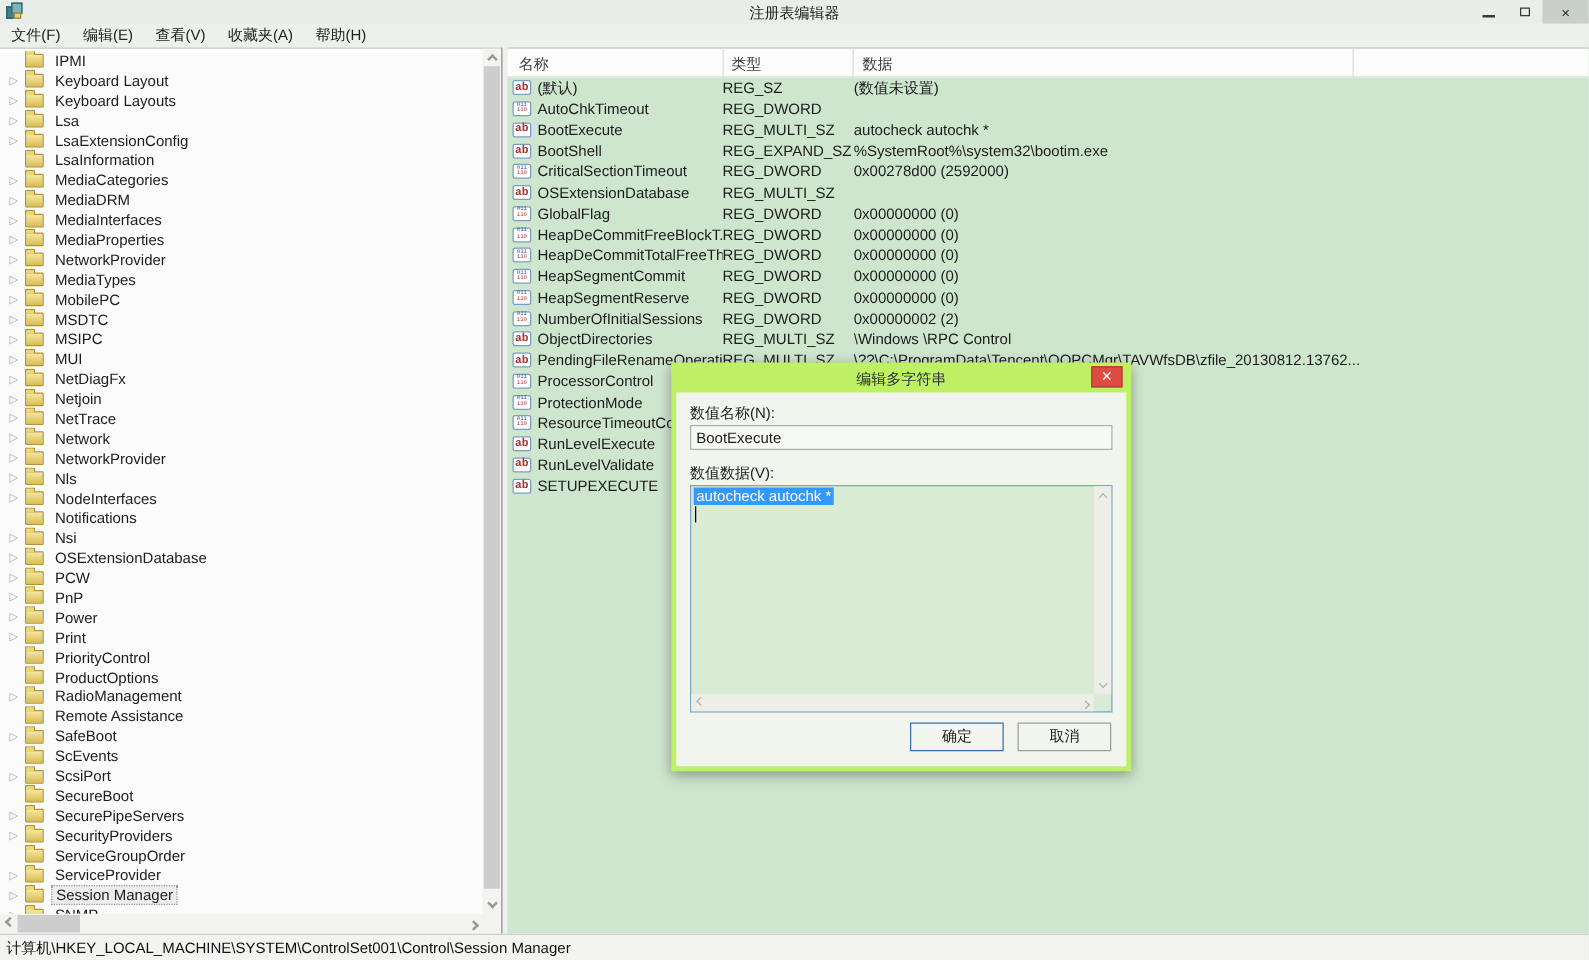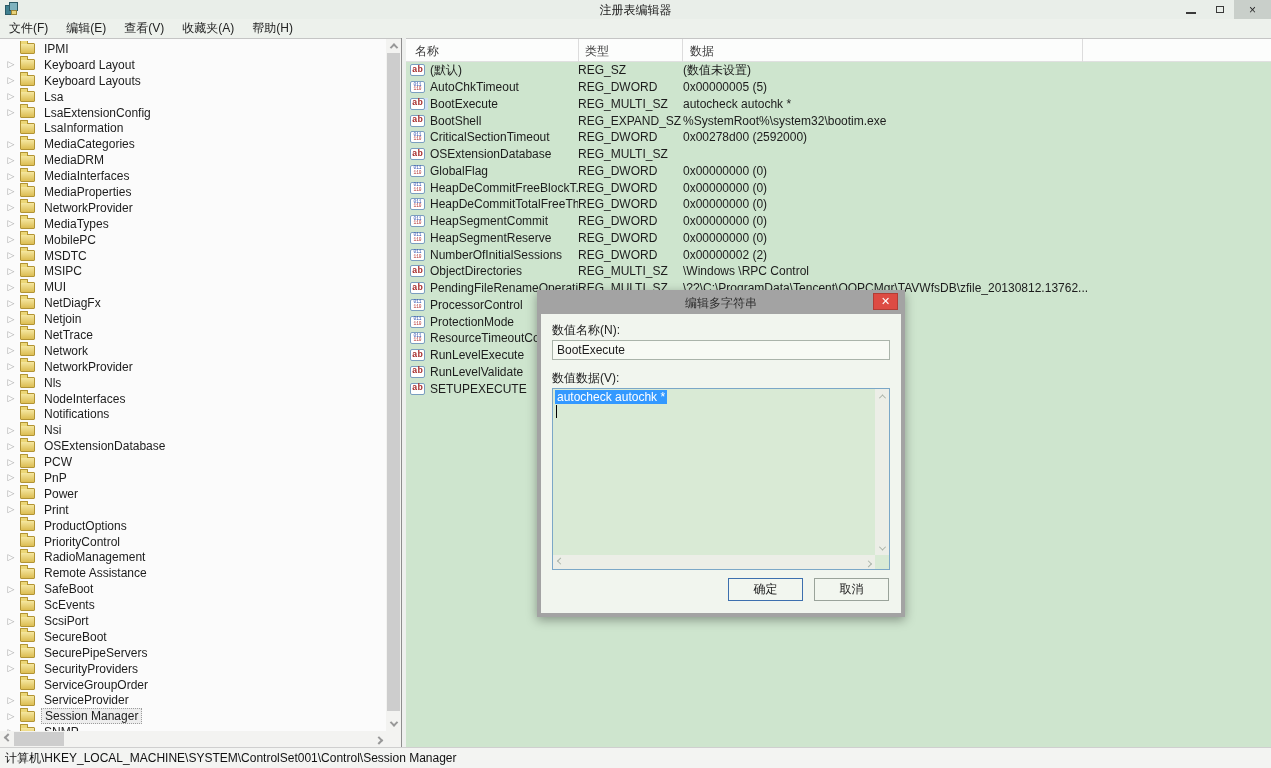--- a/index.html
+++ b/index.html
@@ -64,21 +64,21 @@
   .lrow .vname { flex:0 0 150px; overflow:hidden; padding-left:2px; }
   .lrow .vtype { flex:0 0 105px; }
   .lrow .vdata { flex:1 1 auto; overflow:hidden; }
   .vicon { width:15px; height:12px; background:#ffffff; border:1px solid #7a9ebf; border-radius:2px; display:flex; align-items:center; justify-content:center; flex-direction:column;font-family:Liberation Mono, monospace; }
   .vicon.string { font-size:9px; font-weight:bold; color:#a83030; line-height:1; }
   .vicon.dword { font-size:4.5px; line-height:4.5px; font-family:"Liberation Mono","DejaVu Sans Mono",monospace; }
   .vicon.dword .r1 { color:#2f4fae; }
   .vicon.dword .r2 { color:#b23030; }
 
   
-  .dialog { position:absolute; left:537px; top:290px; width:368px; height:327px; background:#a3a3a3; box-shadow:0 3px 10px rgba(0,0,0,0.35); }
+  .dialog { position:absolute; left:537px; top:290px; width:368px; height:327px; background:#bef264; box-shadow:0 3px 10px rgba(0,0,0,0.35); }
   .dlg-title { position:absolute; left:0; top:0; width:100%; height:24px; text-align:center; color:#2d2d2d; padding-top:5px; }
   .dlg-close { position:absolute; right:7px; top:3px; width:25px; height:17px; background:#dd4b43; color:#fff; display:flex; align-items:center; justify-content:center; font-size:11px; border:1px solid #b23c35; }
   .dlg-body { position:absolute; left:4px; right:4px; top:24px; bottom:4px; background:#f1f5ee; }
   .dlg-label { position:absolute; left:11px; color:#222; }
   .dlg-input { position:absolute; left:11px; top:26px; width:338px; height:20px; background:#f7faf4; border:1px solid #aab4aa; padding:2px 4px; color:#1c1c1c; line-height:15px; }
   .dlg-edit { position:absolute; left:11px; top:74px; width:338px; height:182px; border:1px solid #7ba7c7; background:#d9ead5; }
   .edit-text { position:absolute; left:0; top:0; right:14px; bottom:14px; overflow:hidden; padding:1px 2px; }
   .sel-line { display:inline-block; background:#3399ff; color:#ffffff; padding:0 2px; }
   .caret { width:1px; height:13px; background:#000; margin-left:1px; margin-top:1px; }
   .edit-vscroll { position:absolute; right:0; top:0; width:14px; bottom:14px; background:#eceee7; }
@@ -272,26 +272,26 @@
           <span class="tree-label">Power</span>
         </div>
         <div class="tree-row">
           <span class="tree-arrow">▷</span>
           <span class="folder"></span>
           <span class="tree-label">Print</span>
         </div>
         <div class="tree-row">
           <span class="tree-arrow"><span class="tree-dots"></span></span>
           <span class="folder"></span>
+          <span class="tree-label">PriorityControl</span>
+        </div>
+        <div class="tree-row">
+          <span class="tree-arrow"><span class="tree-dots"></span></span>
+          <span class="folder"></span>
           <span class="tree-label">ProductOptions</span>
-        </div>
-        <div class="tree-row">
-          <span class="tree-arrow"><span class="tree-dots"></span></span>
-          <span class="folder"></span>
-          <span class="tree-label">PriorityControl</span>
         </div>
         <div class="tree-row">
           <span class="tree-arrow">▷</span>
           <span class="folder"></span>
           <span class="tree-label">RadioManagement</span>
         </div>
         <div class="tree-row">
           <span class="tree-arrow"><span class="tree-dots"></span></span>
           <span class="folder"></span>
           <span class="tree-label">Remote Assistance</span>
@@ -391,21 +391,20 @@
         </div>
         <div class="lrow">
           <span class="iconbox">
             <span class="vicon dword">
               <span class="r1">011</span>
               <span class="r2">110</span>
             </span>
           </span>
           <span class="vname">AutoChkTimeout</span>
           <span class="vtype">REG_DWORD</span>
-          <span class="vdata">0x00000005 (5)</span>
         </div>
         <div class="lrow">
           <span class="iconbox sel">
             <span class="vicon string">ab</span>
           </span>
           <span class="vname">BootExecute</span>
           <span class="vtype">REG_MULTI_SZ</span>
           <span class="vdata">autocheck autochk *</span>
         </div>
         <div class="lrow">

